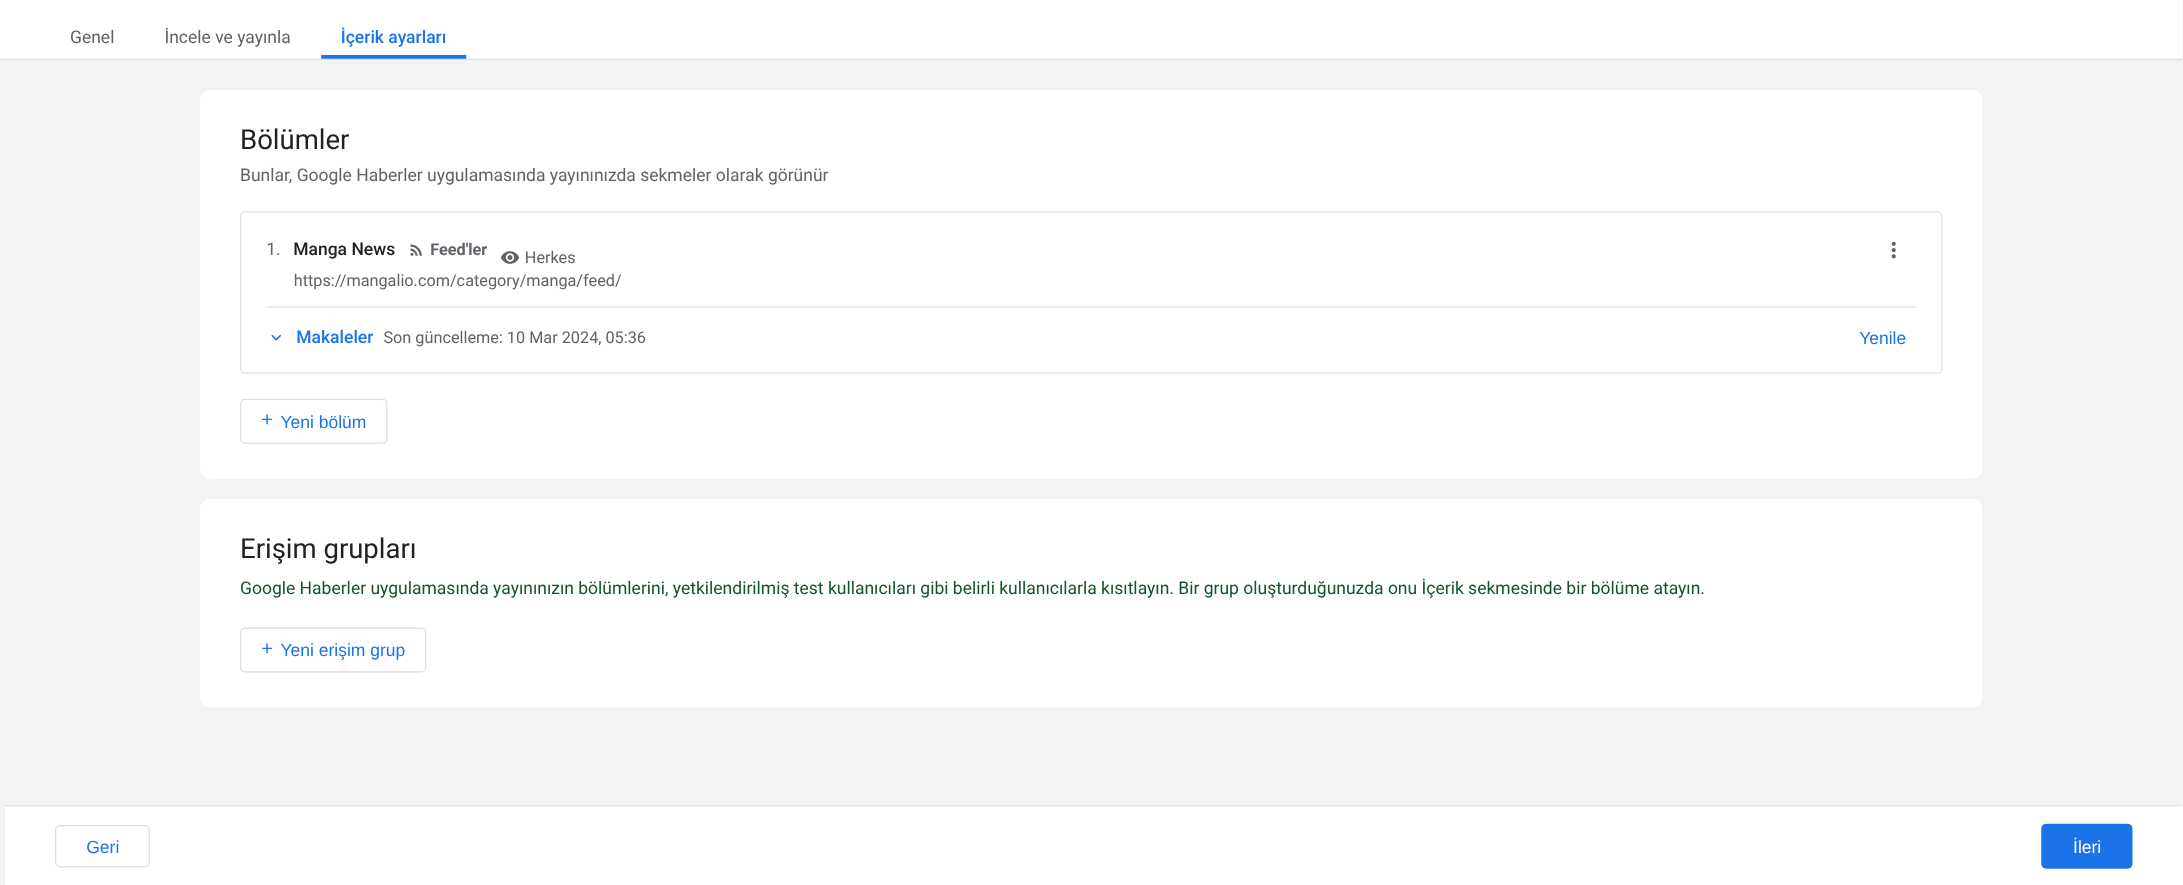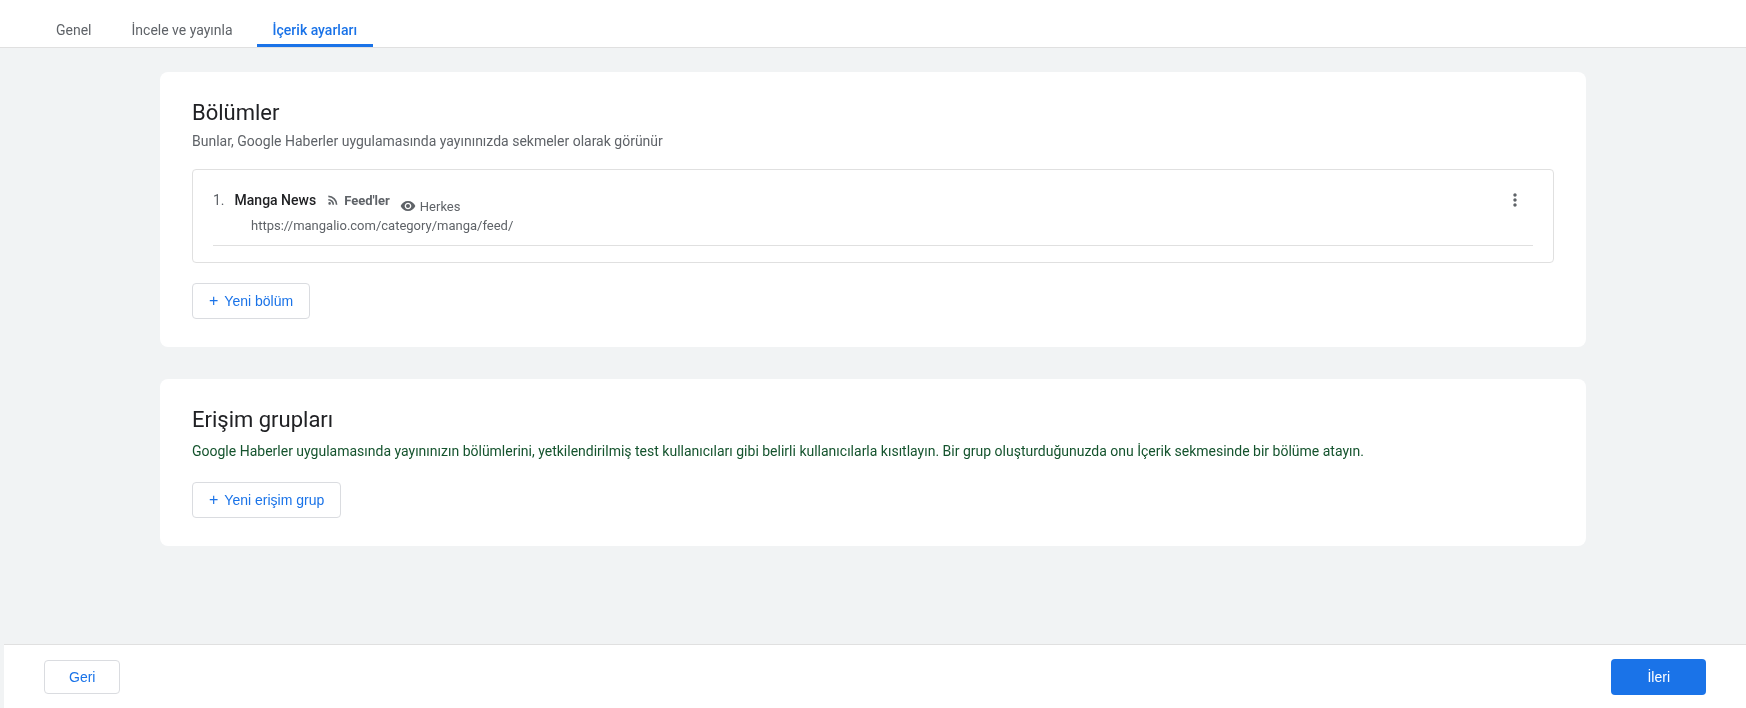--- a/index.html
+++ b/index.html
@@ -36,21 +36,21 @@
       color: #1a73e8;
       border-bottom: 3px solid #1a73e8;
       font-weight: 500;
     }
 
     
     .content-area {
       padding: 24px 160px 80px 160px;
       display: flex;
       flex-direction: column;
-      gap: 32px;
+      gap: 16px;
     }
 
     
     .card {
       background: #fff;
       border-radius: 8px;
       padding: 28px 32px;
     }
 
     .card-title {
@@ -142,21 +142,21 @@
       border-radius: 50%;
       display: flex;
       align-items: center;
       justify-content: center;
     }
 
     .section-url {
       font-size: 13px;
       color: #5f6368;
       margin-top: 4px;
-      margin-left: 38px;
+      margin-left: 22px;
     }
 
     .section-item-divider {
       border-top: 1px solid #e0e0e0;
       margin-top: 12px;
     }
 
     .section-articles-row {
       display: flex;
       align-items: center;
@@ -252,21 +252,21 @@
       border-radius: 4px;
       cursor: pointer;
     }
 
     .next-btn {
       background: #1a73e8;
       color: #fff;
       border: none;
       font-size: 14px;
       font-weight: 500;
-      padding: 10px 36px;
+      padding: 10px 25px;
       border-radius: 4px;
       cursor: pointer;
     }
   </style>
 </head>
 <body>
 
 <nav class="top-nav">
   <div class="nav-tab">Genel</div>
   <div class="nav-tab">İncele ve yayınla</div>
@@ -306,20 +306,30 @@
             <svg width="20" height="20" viewBox="0 0 24 24" fill="#5f6368">
               <path d="M12 8c1.1 0 2-.9 2-2s-.9-2-2-2-2 .9-2 2 .9 2 2 2zm0 2c-1.1 0-2 .9-2 2s.9 2 2 2 2-.9 2-2-.9-2-2-2zm0 6c-1.1 0-2 .9-2 2s.9 2 2 2 2-.9 2-2-.9-2-2-2z"></path>
             </svg>
           </button>
         </div>
 
         <div class="section-url">https://mangalio.com/category/manga/feed/</div>
 
         <div class="section-item-divider"></div>
 
+        <div class="section-articles-row">
+          <div class="articles-left">
+            <svg class="chevron-icon" viewBox="0 0 24 24">
+              <path d="M7.41 8.59L12 13.17l4.59-4.58L18 10l-6 6-6-6 1.41-1.41z" fill="#1a73e8"></path>
+            </svg>
+            <span class="articles-label">Makaleler</span>
+            <span class="last-updated">Son güncelleme: 10 Mar 2024, 05:36</span>
+          </div>
+          <button class="refresh-btn">Yenile</button>
+        </div>
       </div>
     </div>
 
     
     <button class="add-btn">
       <span class="plus-icon">+</span>
       <span>Yeni bölüm</span>
     </button>
   </div>
 

